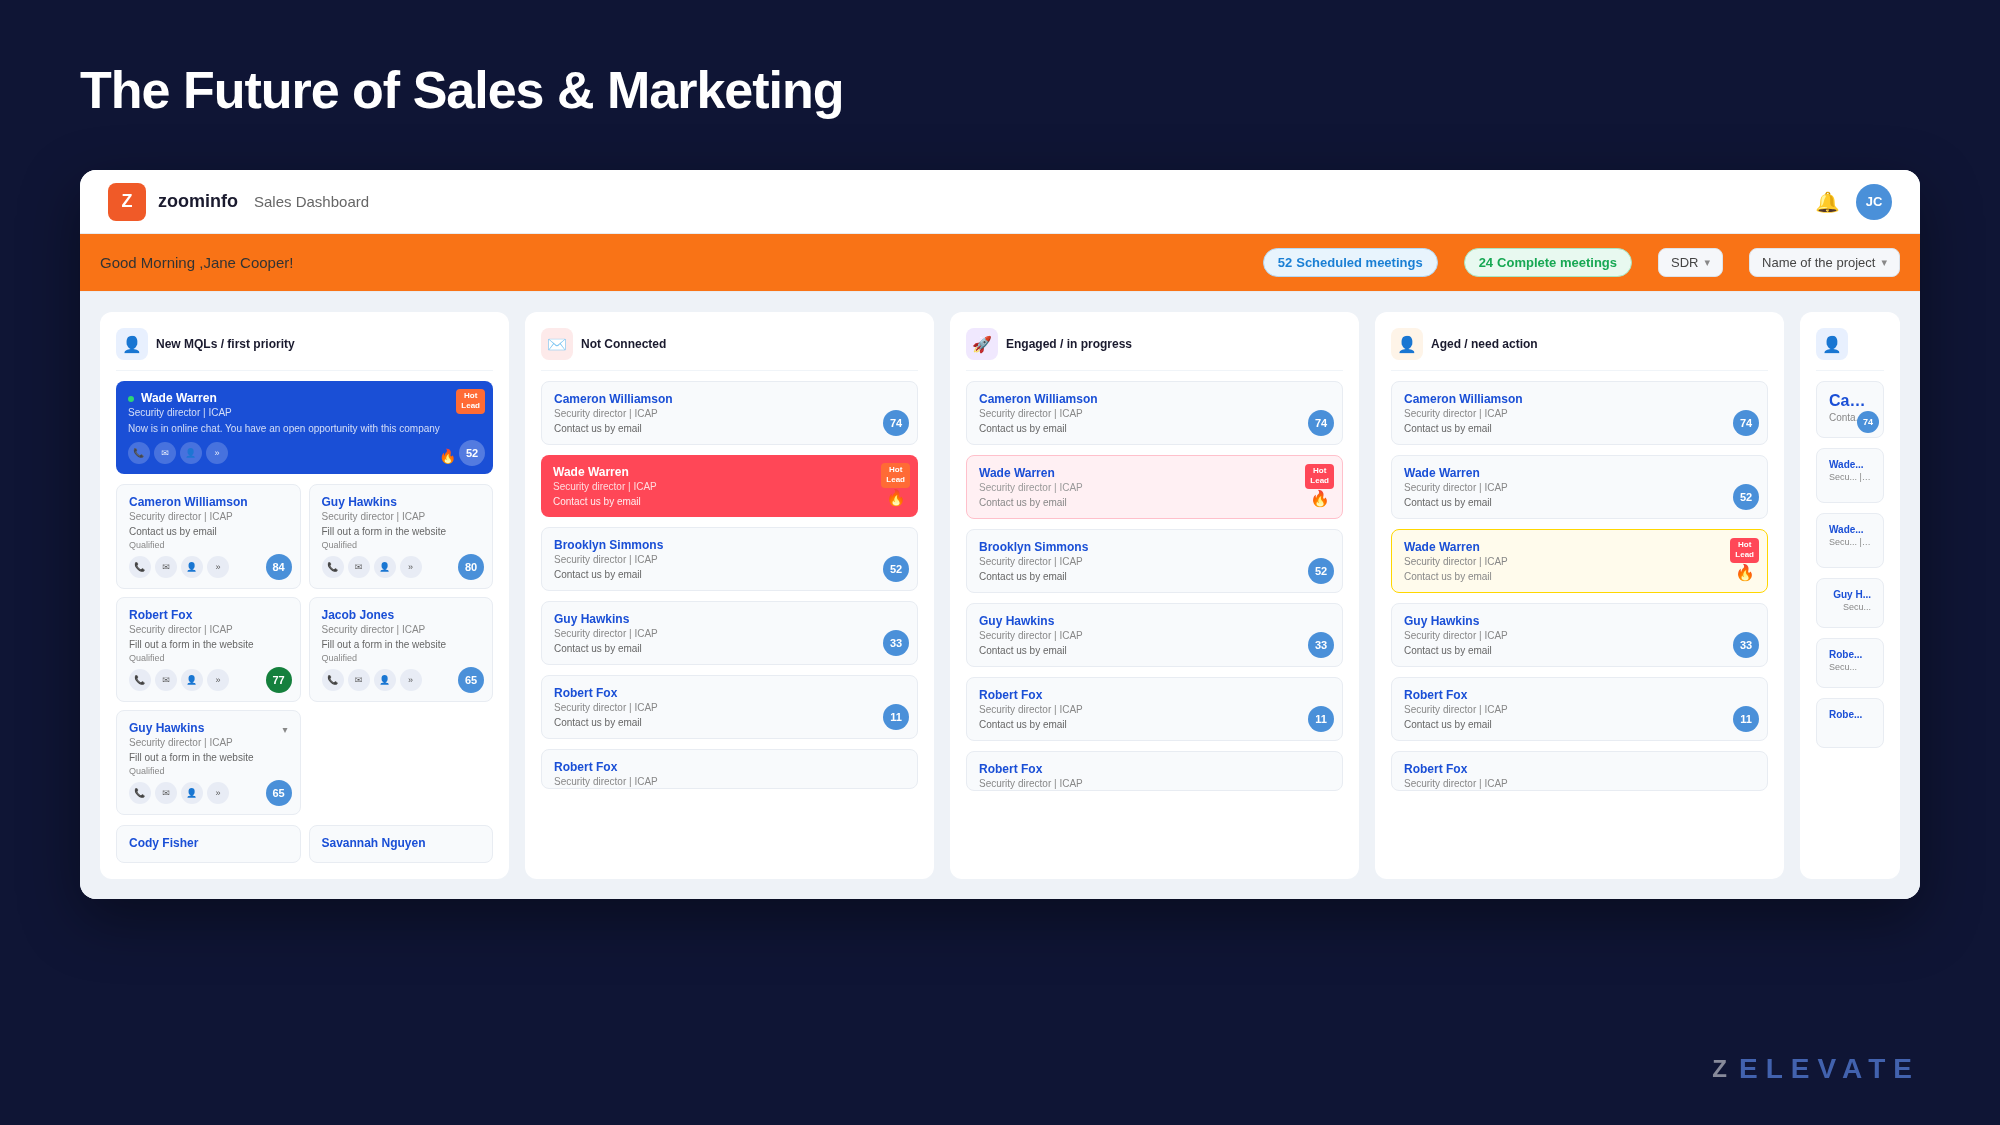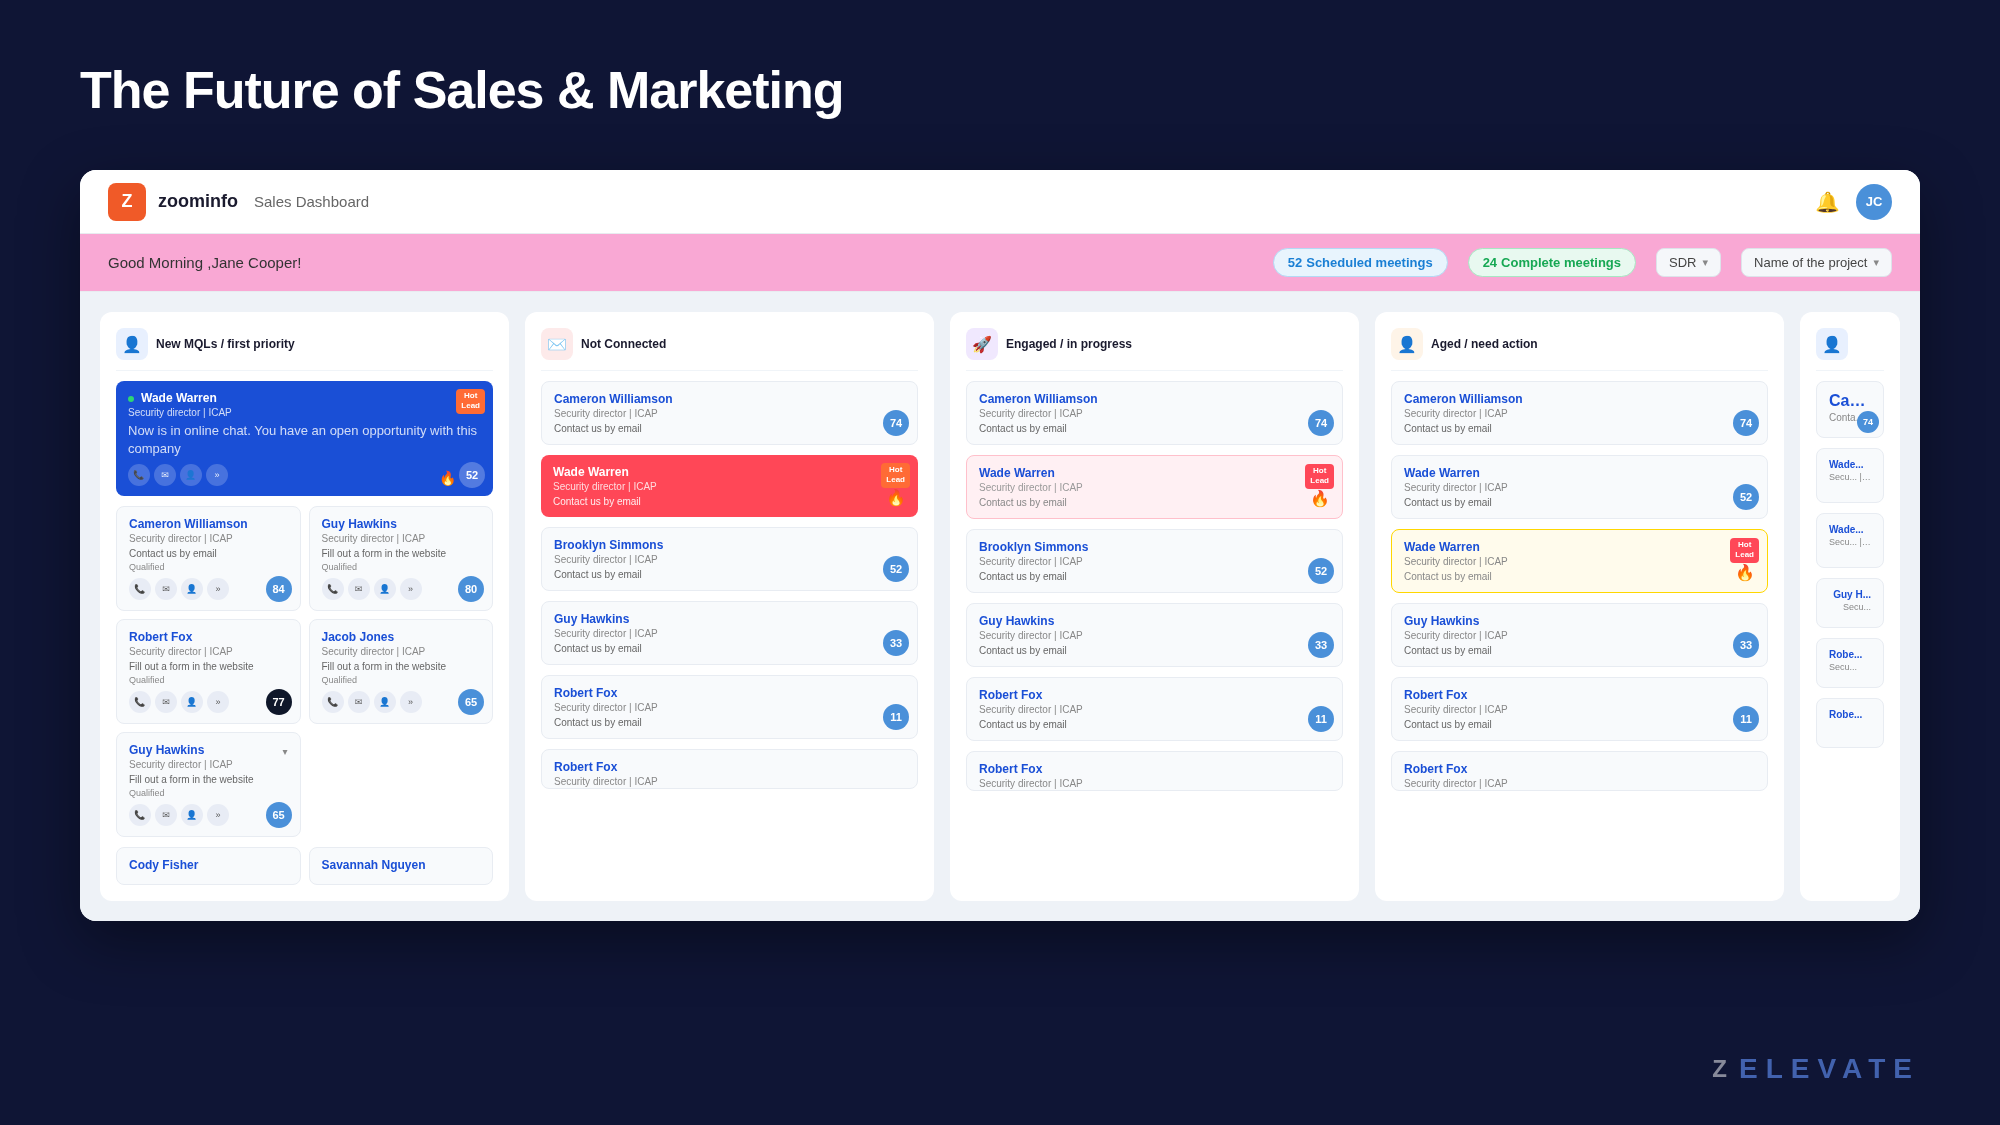--- a/index.html
+++ b/index.html
@@ -78,27 +78,27 @@
       background: #4a90d9;
       color: white;
       display: flex;
       align-items: center;
       justify-content: center;
       font-weight: 700;
       font-size: 13px;
     }
     
     .sub-header {
-      background: #f9a8d4;
-      display: flex;
-      align-items: center;
-      padding: 0 28px;
+      background: #f97316;
+      display: flex;
+      align-items: center;
+      padding: 0 20px;
       height: 58px;
       border-bottom: 1px solid #e8ecf0;
-      gap: 20px;
+      gap: 26px;
     }
     .greeting {
       font-size: 15px;
       color: #333;
       margin-right: auto;
     }
     .badge-pill {
       border-radius: 20px;
       padding: 6px 14px;
       font-size: 13px;
@@ -281,21 +281,21 @@
     }
     .online-dot {
       display: inline-block;
       width: 6px;
       height: 6px;
       border-radius: 50%;
       background: #2ed573;
       margin-right: 3px;
     }
     .featured-message {
-      font-size: 13px;
+      font-size: 10px;
       color: rgba(255,255,255,0.8);
       line-height: 1.4;
     }
     .fire-icon { font-size: 14px; }
     .col-two-grid {
       display: grid;
       grid-template-columns: 1fr 1fr;
       gap: 8px;
     }
     
@@ -417,21 +417,21 @@
           <div class="contact-name">Robert Fox</div>
           <div class="contact-meta">Security director | ICAP</div>
           <div class="contact-status">Fill out a form in the website</div>
           <div style="font-size:9px;color:#888;margin-top:3px;">Qualified</div>
           <div class="action-icons">
             <div class="action-btn light">📞</div>
             <div class="action-btn light">✉</div>
             <div class="action-btn light">👤</div>
             <div class="action-btn light">»</div>
           </div>
-          <div class="score-badge" style="background:#0f172a;position:absolute;bottom:8px;right:8px;">77</div>
+          <div class="score-badge" style="background:#15803d;position:absolute;bottom:8px;right:8px;">77</div>
         </div>
 
         <div class="contact-card" style="position:relative;">
           <div class="contact-name">Jacob Jones</div>
           <div class="contact-meta">Security director | ICAP</div>
           <div class="contact-status">Fill out a form in the website</div>
           <div style="font-size:9px;color:#888;margin-top:3px;">Qualified</div>
           <div class="action-icons">
             <div class="action-btn light">📞</div>
             <div class="action-btn light">✉</div>

